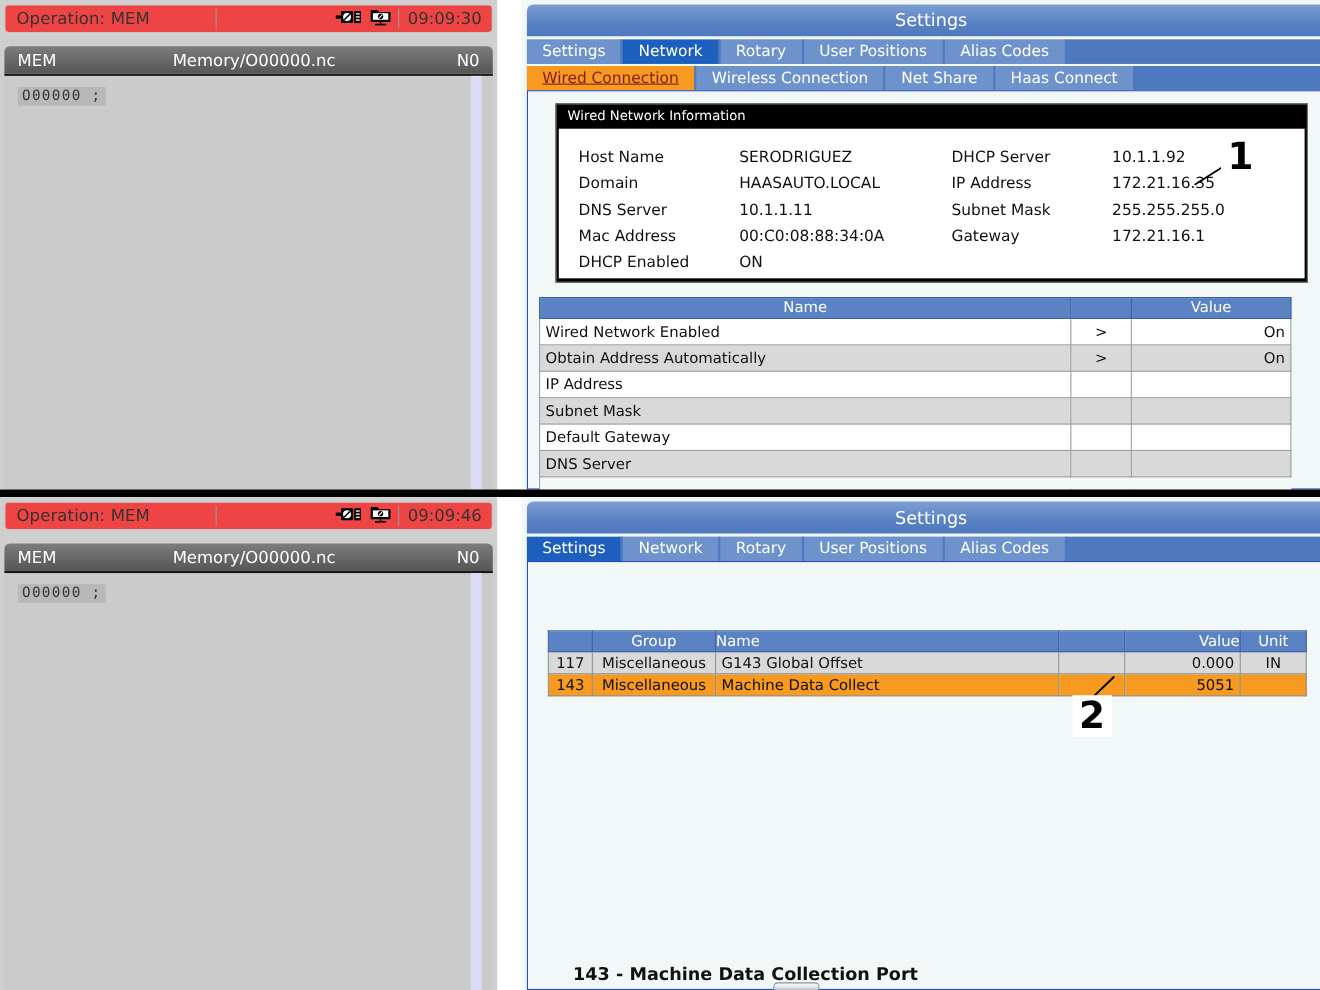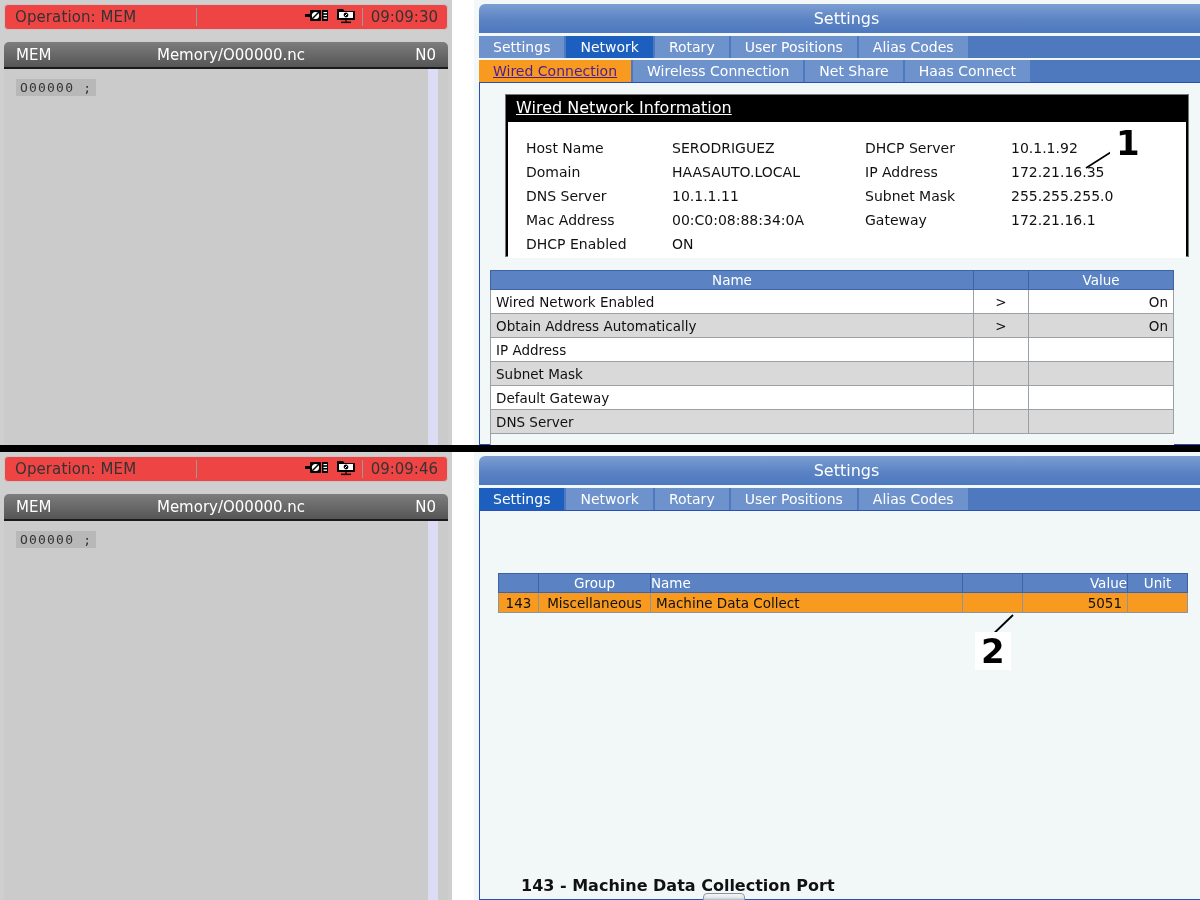--- a/index.html
+++ b/index.html
@@ -85,42 +85,41 @@
   .tabrow-1 { top: 36px; }
   .tabrow-2 { top: 60px; }
 
   .tab {
     height: 22px; line-height: 22px; font-size: 14px; color: #ffffff;
     padding: 0 14px; text-align: center; white-space: nowrap;
     background: #6e92cc; border-right: 2px solid #4e79bf;
   }
   .tab.active-blue { background: #1c5fbe; }
   .tab.active-orange {
-    background: #f79a1f; color: #4c1d95; border-right: 2px solid #4e79bf;
+    background: #f79a1f; color: #7f1d1d; border-right: 2px solid #4e79bf;
   }
   .tab.active-orange span { text-decoration: underline; }
   .tab.filler { flex: 1 1 auto; background: #4e79bf; border-right: none; }
 
   .content-frame {
     position: absolute; left: 5px; width: 735px;
     border: 1px solid #2a4fbb;
     background: #f2f8f8;
   }
   .content-top    { top: 82px; bottom: 0; }
   .content-bottom { top: 58px; bottom: 0; }
 
   
   .netinfo {
     position: absolute; left: 25px; top: 11px; width: 684px; height: 163px;
     background: #000000; border: 1px solid #777777;
   }
   .netinfo-title {
-    font-size: 16px; color: #ffffff; padding: 3px 0 4px 10px;
+    font-size: 12px; color: #ffffff; padding: 3px 0 4px 10px;
     border-bottom: 1px solid #000;
-    text-decoration: underline;
   }
   .netinfo-body {
     background: #ffffff; margin: 0 2px 2px 2px; height: 136px;
     display: flex; padding: 14px 0 0 0;
   }
   .netcol { width: 50%; padding-left: 18px; }
   .netrow { display: flex; font-size: 14px; color: #111; height: 24px; align-items: center;}
   .netkey { width: 146px; }
   .netval { flex: 1 1 auto; }
 
@@ -460,20 +459,28 @@
             <tr>
               <th class="c-num"></th>
               <th class="c-group">Group</th>
               <th class="c-name">Name</th>
               <th class="c-mid"></th>
               <th class="c-value">Value</th>
               <th class="c-unit">Unit</th>
             </tr>
           </thead>
           <tbody>
+            <tr>
+              <td class="c-num">117</td>
+              <td class="c-group">Miscellaneous</td>
+              <td class="c-name">G143 Global Offset</td>
+              <td class="c-mid"></td>
+              <td class="c-value">0.000</td>
+              <td class="c-unit">IN</td>
+            </tr>
             <tr class="sel">
               <td class="c-num">143</td>
               <td class="c-group">Miscellaneous</td>
               <td class="c-name">Machine Data Collect</td>
               <td class="c-mid"></td>
               <td class="c-value">5051</td>
               <td class="c-unit"></td>
             </tr>
           </tbody>
         </table>

